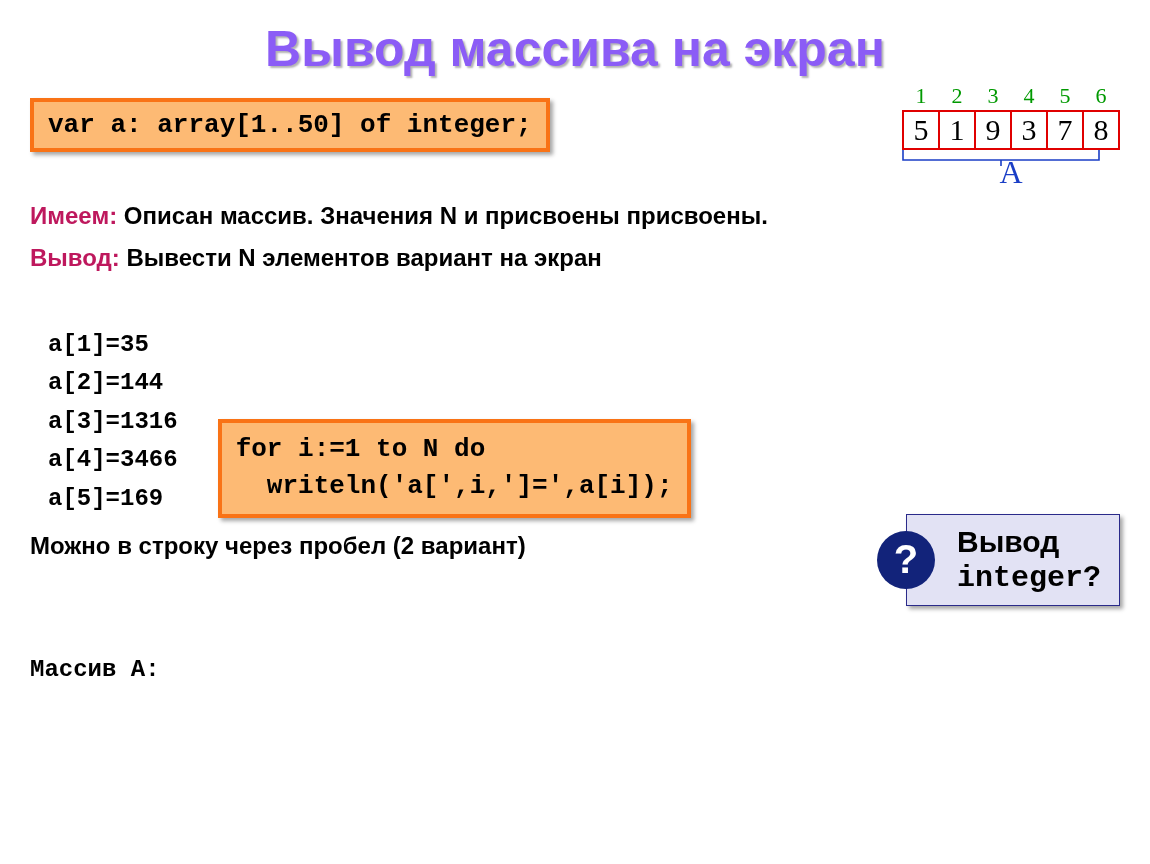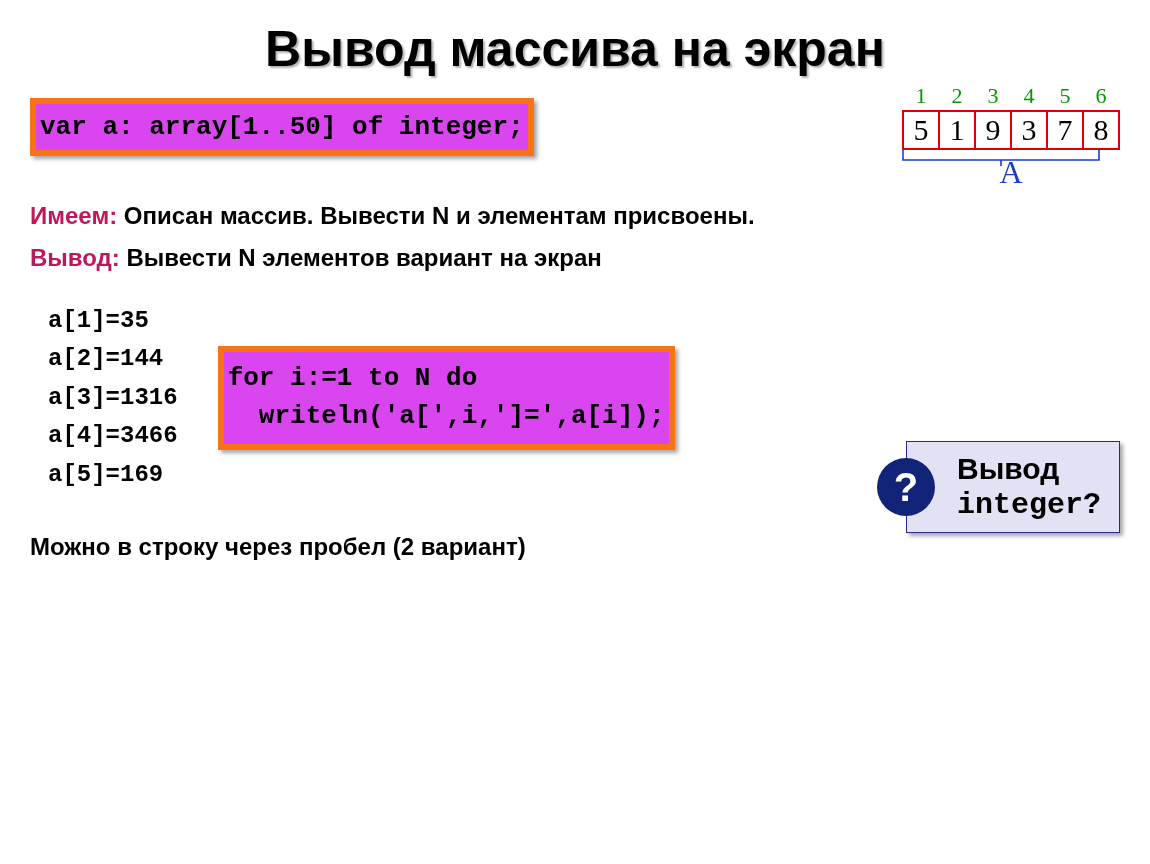--- a/index.html
+++ b/index.html
@@ -6,30 +6,30 @@
     margin: 0;
     padding: 20px 30px;
     font-family: Arial, Helvetica, sans-serif;
     background: #fff;
     width: 1090px;
   }
   .title {
     text-align: center;
     font-size: 50px;
     font-weight: bold;
-    color: #000000;
+    color: #8b5cf6;
     text-shadow: 2px 2px 2px rgba(0,0,0,0.3);
     margin-bottom: 20px;
   }
   .code-box-yellow {
     display: inline-block;
-    background: #d946ef;
-    border: 6px solid #f97316;
+    background: #fdba74;
+    border: 4px solid #f97316;
     box-shadow: 3px 3px 4px rgba(0,0,0,0.35);
-    padding: 8px 4px;
+    padding: 8px 14px;
     font-family: "Courier New", monospace;
     font-size: 26px;
     font-weight: bold;
     white-space: pre;
   }
   .callout-box {
     display: inline-block;
     background: #e2e2f4;
     border: 1px solid #2a2a8a;
     box-shadow: 3px 3px 4px rgba(0,0,0,0.35);
@@ -140,42 +140,43 @@
       <tr>
             <td colspan="6" class="alabel">A</td>
           </tr>
     </tbody>
       </table>
   </div>
 </div>
 
 <div class="label-line">
   <span class="label-name">Имеем:</span>
-  <span>Описан массив. Вывести N и элементам присвоены.</span>
+  <span>Описан массив. Значения N и присвоены присвоены.</span>
 </div>
 <div class="label-line">
   <span class="label-name">Вывод:</span>
   <span>Вывести N элементов вариант на экран</span>
 </div>
 
-<div class="row" style="display:flex; align-items:center; margin-top:21px; min-height:210px;">
+<div class="row" style="display:flex; align-items:flex-end; margin-top:36px; min-height:210px;">
   <div class="mono-list" style="margin-left:18px;">a[1]=35
 a[2]=144
 a[3]=1316
 a[4]=3466
 a[5]=169</div>
 
   <div style="margin-left:40px; position:relative; flex:1;">
     <div class="code-box-yellow" style="line-height:1.45;">for i:=1 to N do
   writeln('a[',i,']=',a[i]);</div>
 
     <div class="callout-box callout-writeln" style="position:absolute; right:0; top:95px;">
       <div class="q-badge">?</div>
       <span>Вывод</span><br>
       <span class="mono">integer?</span>
     </div>
   </div>
 </div>
 
-<div class="label-line" style="margin-top:30px;">Можно в строку через пробел (2 вариант)</div>
+<div class="label-line" style="margin-top:14px;">Можно в строку через пробел (2 вариант)</div>
 
 <div class="mono-list" style="margin-top:10px;">
+  <div>Массив A:</div>
 </div>
 
 </body></html>

